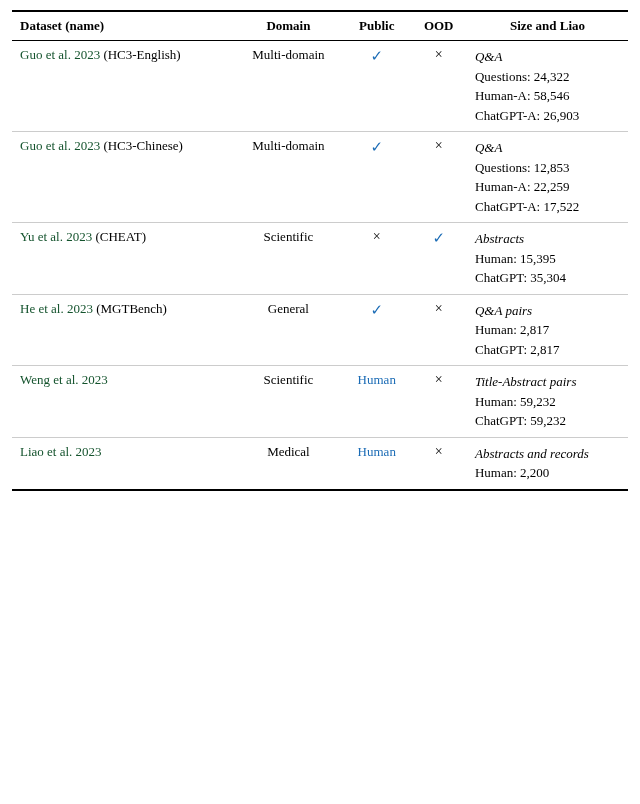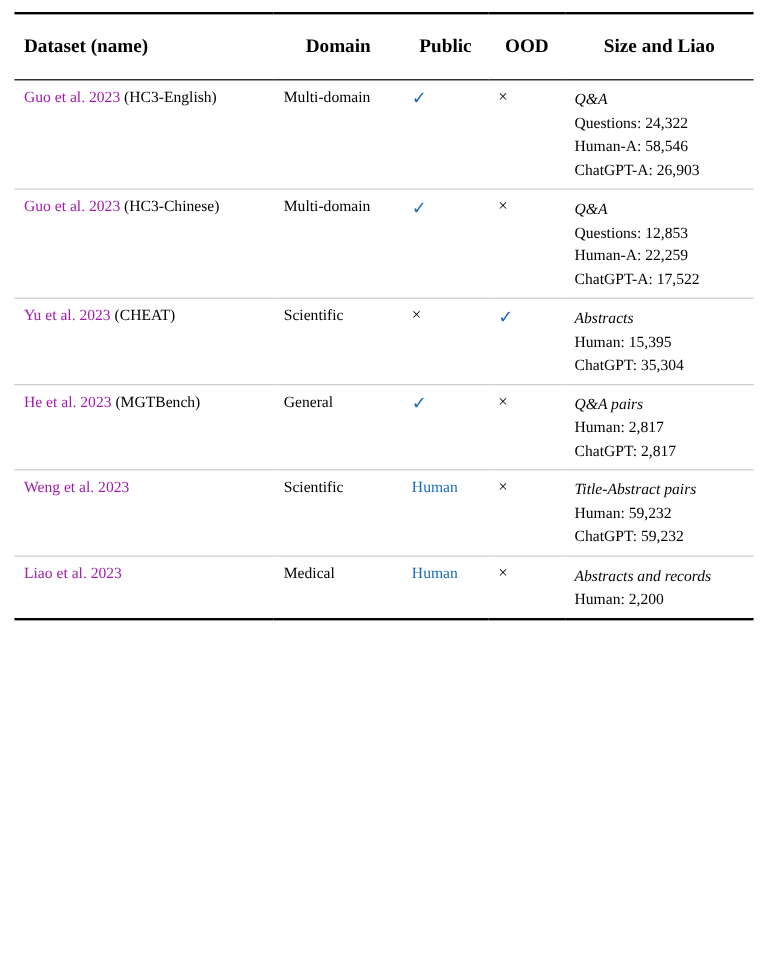--- a/index.html
+++ b/index.html
@@ -18,48 +18,49 @@
       width: 100%;
       border-collapse: collapse;
       border-top: 2px solid #000;
       border-bottom: 2px solid #000;
     }
     thead tr {
       border-bottom: 1.5px solid #000;
     }
     th {
       font-weight: bold;
-      padding: 18px 8px;
+      padding: 6px 8px;
       text-align: center;
-      font-size: 16px;
+      font-size: 13px;
     }
     th:first-child {
       text-align: left;
     }
     td {
       padding: 6px 8px;
       vertical-align: top;
       font-size: 13px;
     }
     td:first-child {
       text-align: left;
     }
     td:nth-child(2), td:nth-child(3), td:nth-child(4) {
+      text-align: center;
     }
     td:last-child {
       text-align: left;
     }
     tbody tr {
       border-bottom: 1px solid #ccc;
     }
     tbody tr:last-child {
       border-bottom: none;
     }
     .link-blue {
-      color: #a21caf;
+      color: #14532d;
       text-decoration: none;
     }
     .link-blue-human {
       color: #1a6bb5;
     }
     .italic { font-style: italic; }
     .size-setup {
       line-height: 1.5;
       white-space: nowrap;
       font-family: Liberation Serif, serif;

